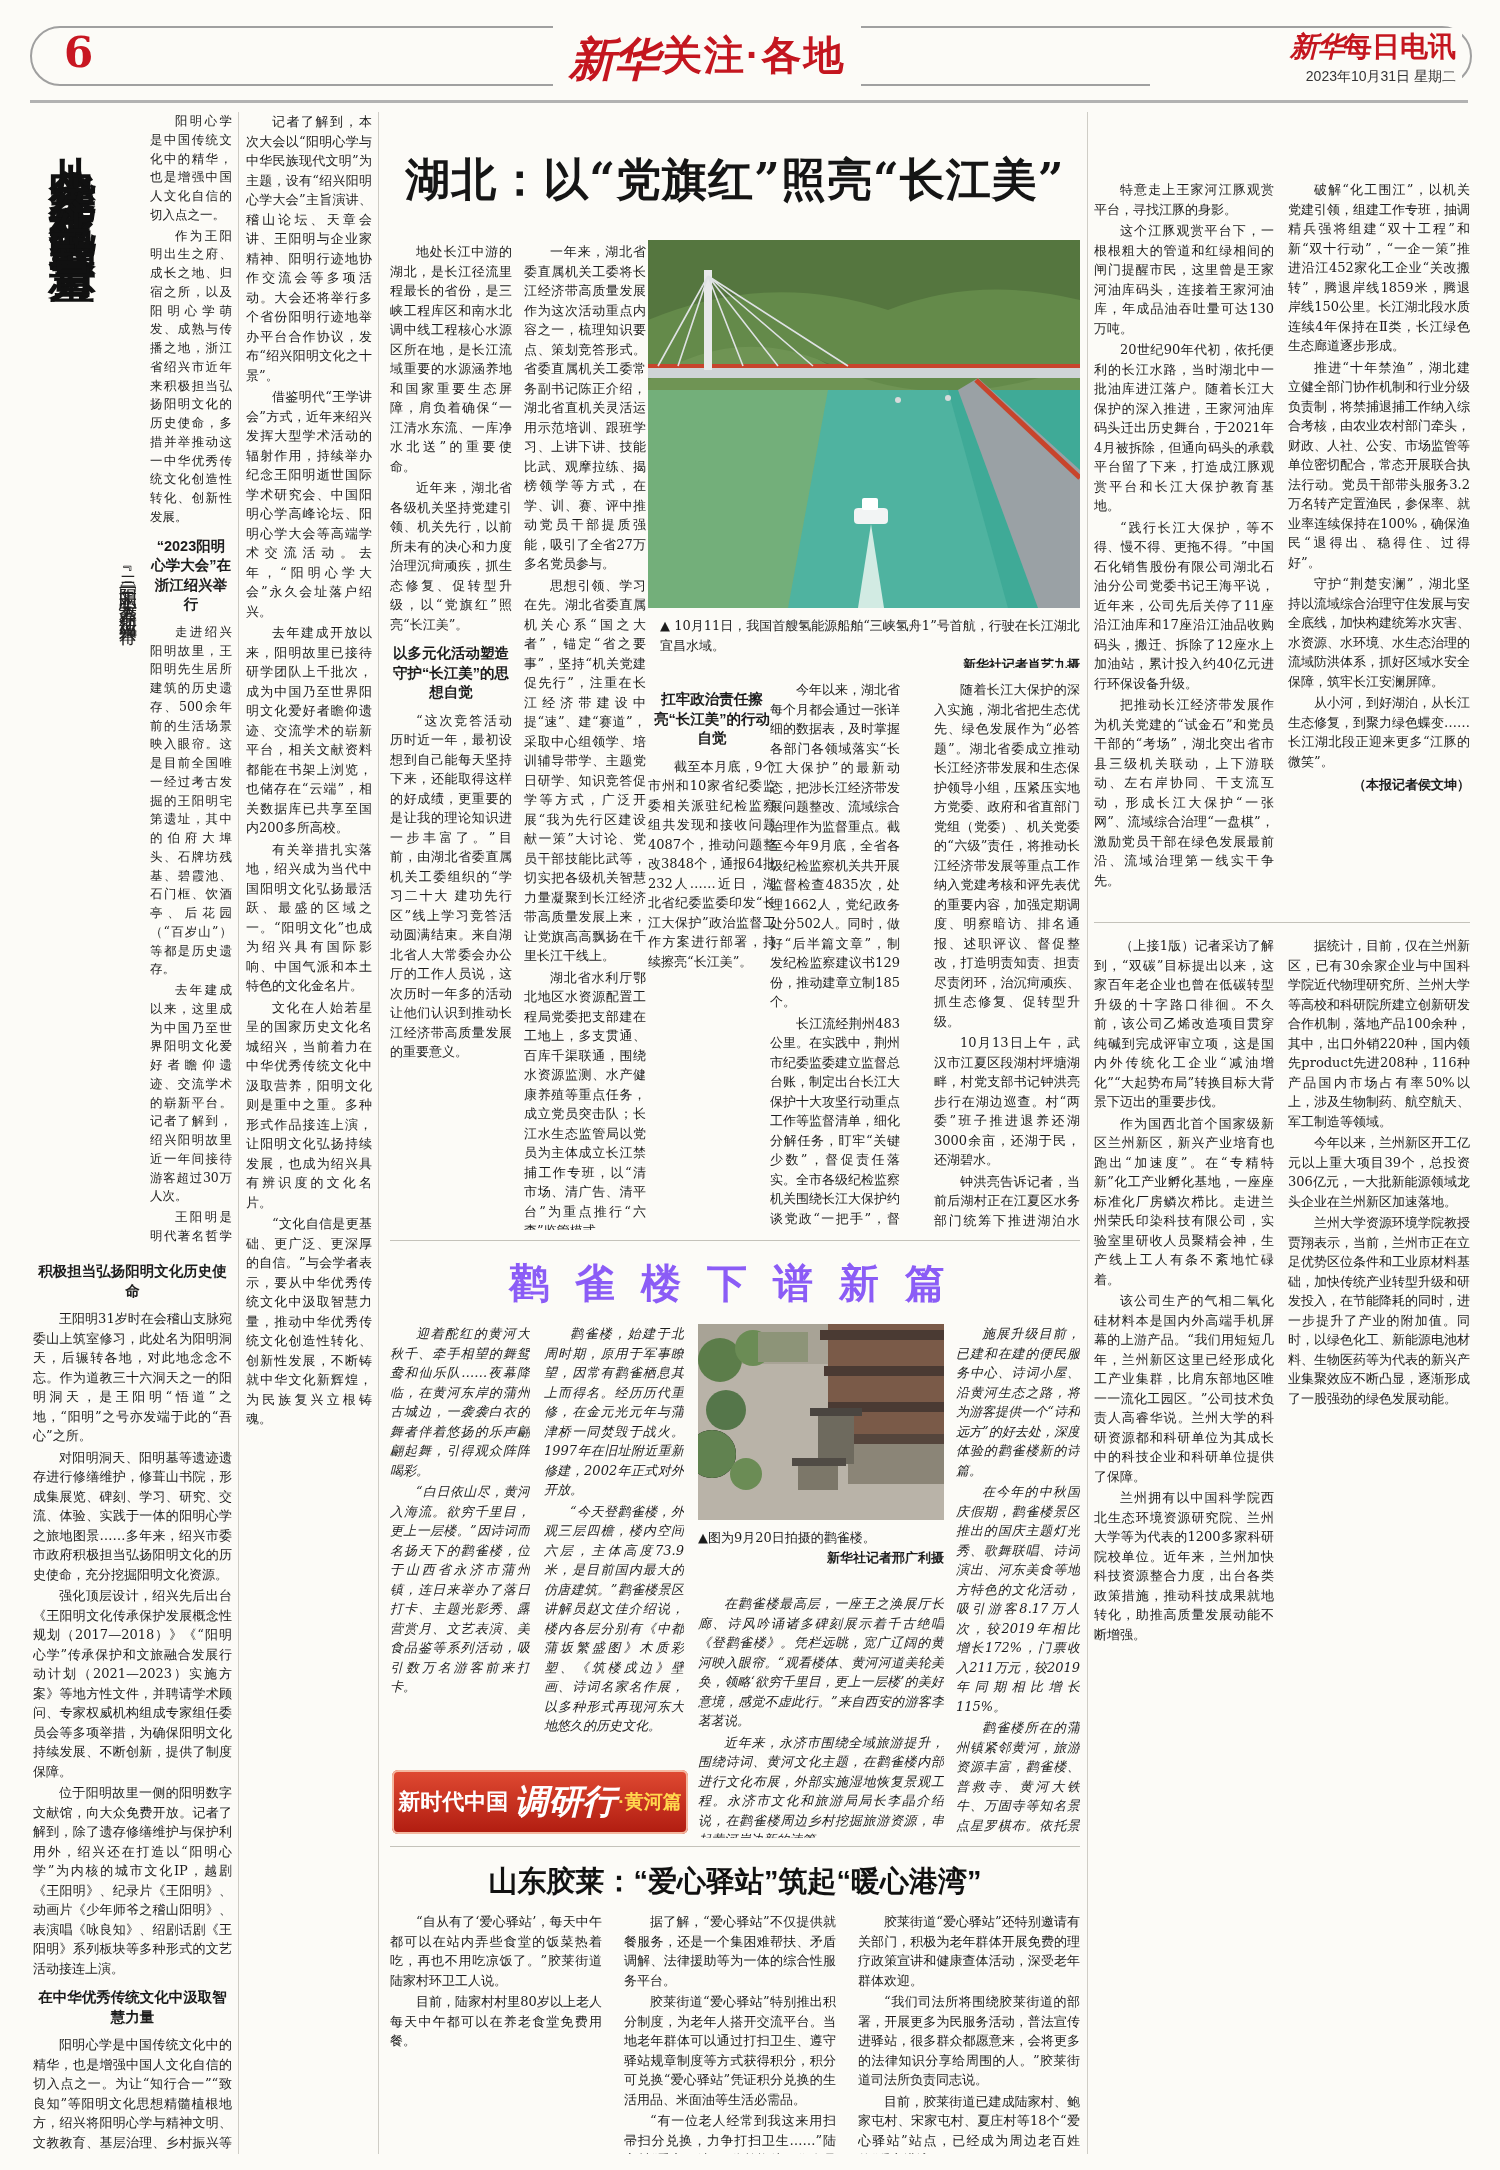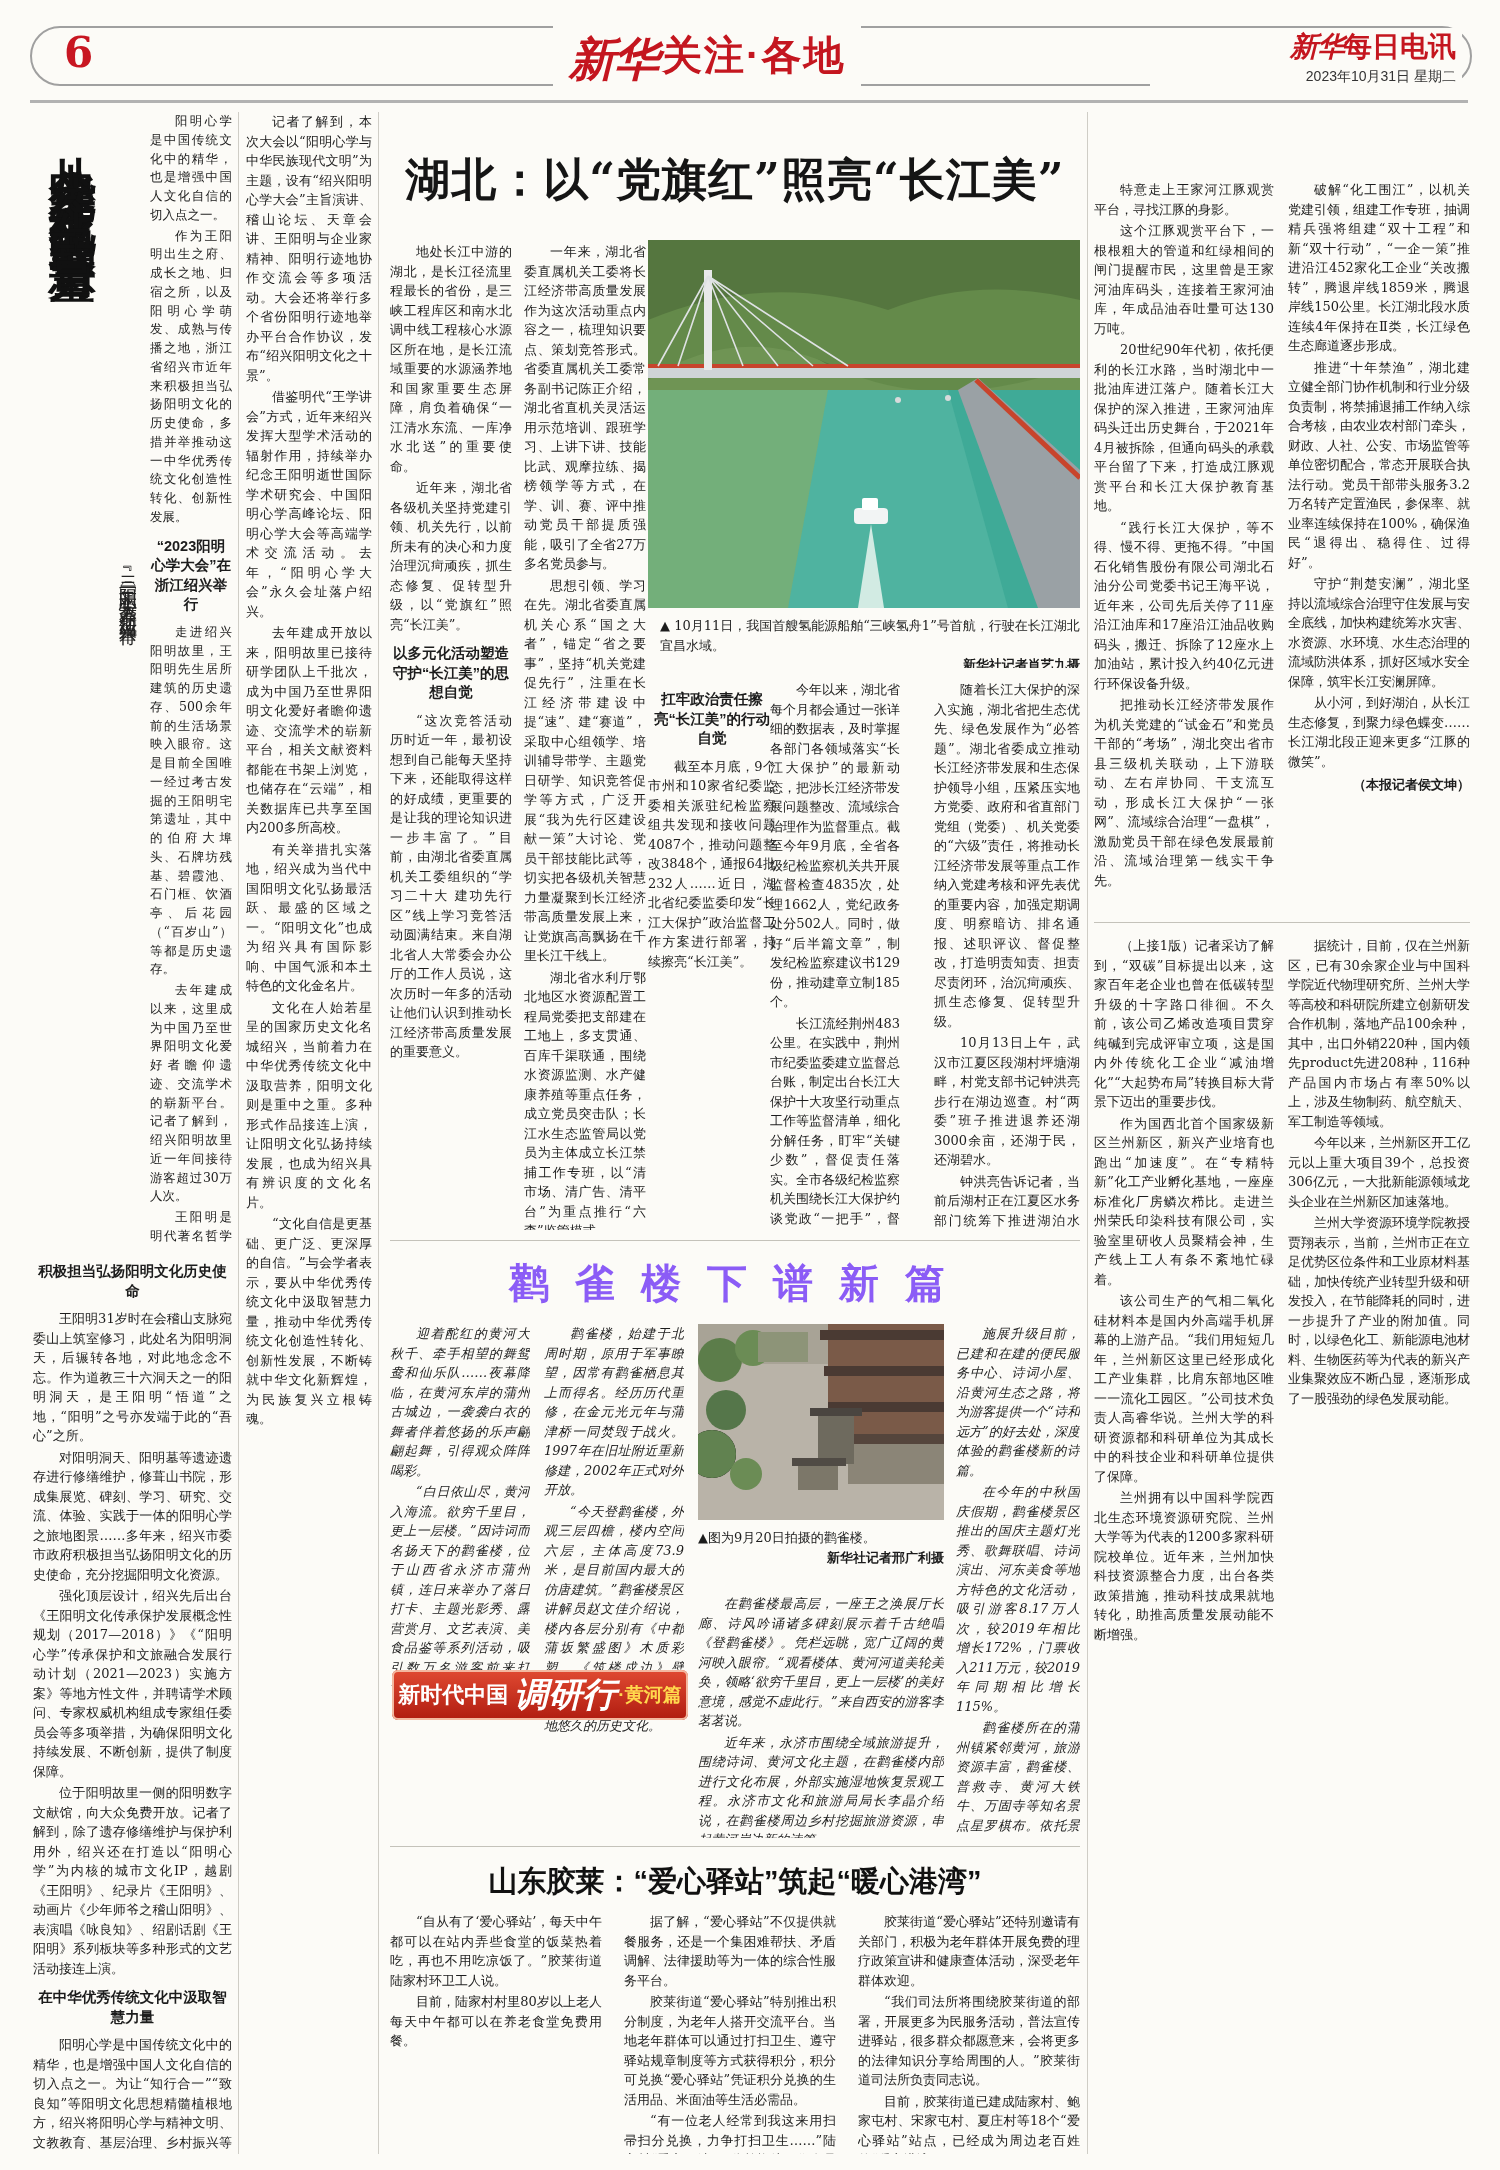--- a/index.html
+++ b/index.html
@@ -203,21 +203,21 @@
   <div class="col kai" style="left:698px;top:1594px;width:246px;height:244px;">
       <div class="blk p">在鹳雀楼最高层，一座王之涣展厅长廊、诗风吟诵诸多碑刻展示着千古绝唱《登鹳雀楼》。凭栏远眺，宽广辽阔的黄河映入眼帘。“观看楼体、黄河河道美轮美奂，领略‘欲穷千里目，更上一层楼’的美好意境，感觉不虚此行。”来自西安的游客李茗茗说。</div>
       <div class="blk p">近年来，永济市围绕全域旅游提升，围绕诗词、黄河文化主题，在鹳雀楼内部进行文化布展，外部实施湿地恢复景观工程。永济市文化和旅游局局长李晶介绍说，在鹳雀楼周边乡村挖掘旅游资源，串起黄河岸边新的诗篇。</div>
     </div>
   <div class="col kai" style="left:956px;top:1324px;width:124px;height:514px;">
       <div class="blk p">施展升级目前，已建和在建的便民服务中心、诗词小屋、沿黄河生态之路，将为游客提供一个“诗和远方”的好去处，深度体验的鹳雀楼新的诗篇。</div>
       <div class="blk p">在今年的中秋国庆假期，鹳雀楼景区推出的国庆主题灯光秀、歌舞联唱、诗词演出、河东美食等地方特色的文化活动，吸引游客8.17万人次，较2019年相比增长172%，门票收入211万元，较2019年同期相比增长115%。</div>
       <div class="blk p">鹳雀楼所在的蒲州镇紧邻黄河，旅游资源丰富，鹳雀楼、普救寺、黄河大铁牛、万固寺等知名景点星罗棋布。依托景区发展，当地群众在景区及周边酒店、民宿、商店、饭店198家，辐射带动周边超过2000余人就业，每年人均增收1.2万元。</div>
     </div>
 
-  <div class="badge" style="left:392px;top:1670px;width:296px;height:50px;text-align:right;">
+  <div class="badge" style="left:392px;top:1770px;width:296px;height:64px;text-align:right;">
     <span class="b1">新时代中国</span>
     <span class="b2">调研行</span>
     <span class="b3">·黄河篇</span>
   </div>
 
   <div class="hl-sd" style="left:390px;top:1862px;width:690px;">山东胶莱：“爱心驿站”筑起“暖心港湾”</div>
   <div class="col" style="left:390px;top:1912px;width:212px;height:242px;">
       <div class="blk p">“自从有了‘爱心驿站’，每天中午都可以在站内弄些食堂的饭菜热着吃，再也不用吃凉饭了。”胶莱街道陆家村环卫工人说。</div>
       <div class="blk p">目前，陆家村村里80岁以上老人每天中午都可以在养老食堂免费用餐。</div>
     </div>

